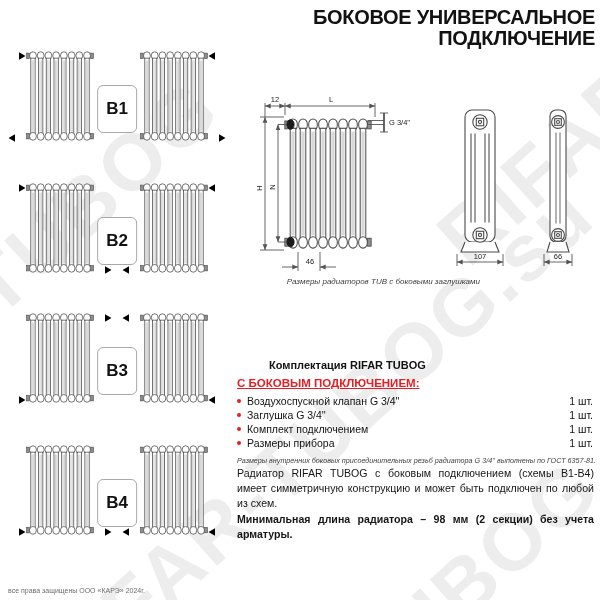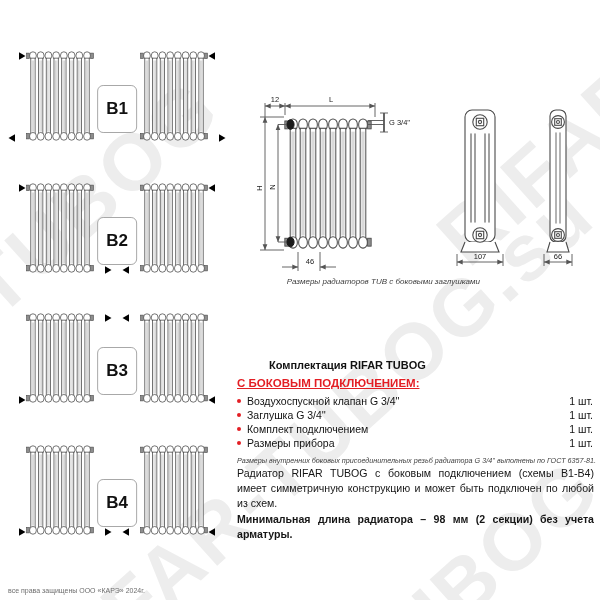--- a/index.html
+++ b/index.html
@@ -89,20 +89,24 @@
         <use href="#rad-sec" x="60"></use>
           <use href="#rad-sec" x="70"></use>
       </symbol>
       <symbol id="arrow-right" overflow="visible">
         <line x1="0.5" y1="5" x2="11.5" y2="5"></line>
         <path d="M11,1.3 L17.5,5 L11,8.7 Z"></path>
       </symbol>
     </defs>
   </svg>
 
+  <div class="abs title">
+    <div>БОКОВОЕ УНИВЕРСАЛЬНОЕ</div>
+    <div>ПОДКЛЮЧЕНИЕ</div>
+  </div>
 
   <div class="abs scheme-row" style="top:48px;">
     <svg class="rad rad-left" viewBox="-4 0 88 118">
         <use href="#radiator-front"></use>
       </svg>
     <svg class="rad rad-right" viewBox="-4 0 88 118">
         <use href="#radiator-front"></use>
       </svg>
     <div class="scheme-label">B1</div>
     <svg class="arrow red" style="left:0;top:3px;" viewBox="0 0 18 10">

